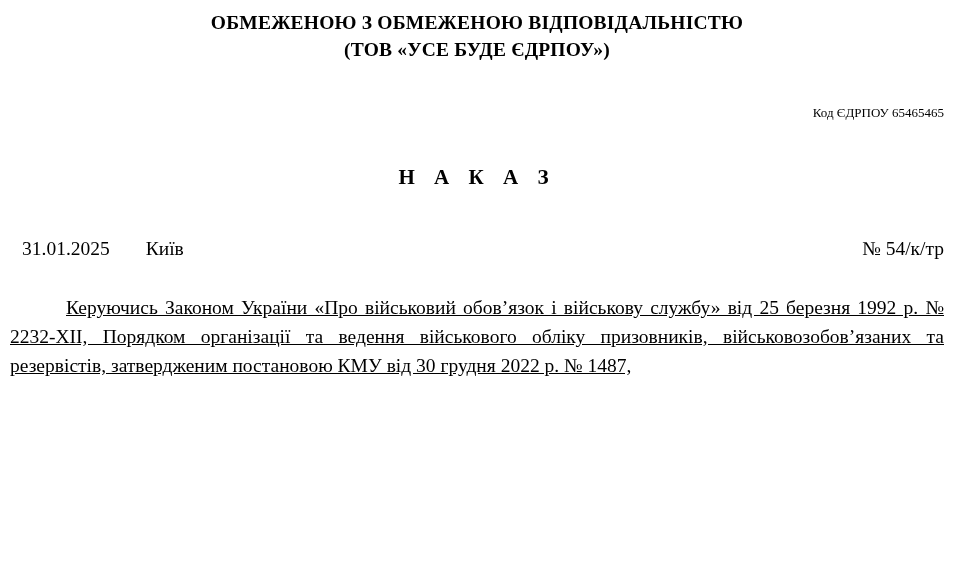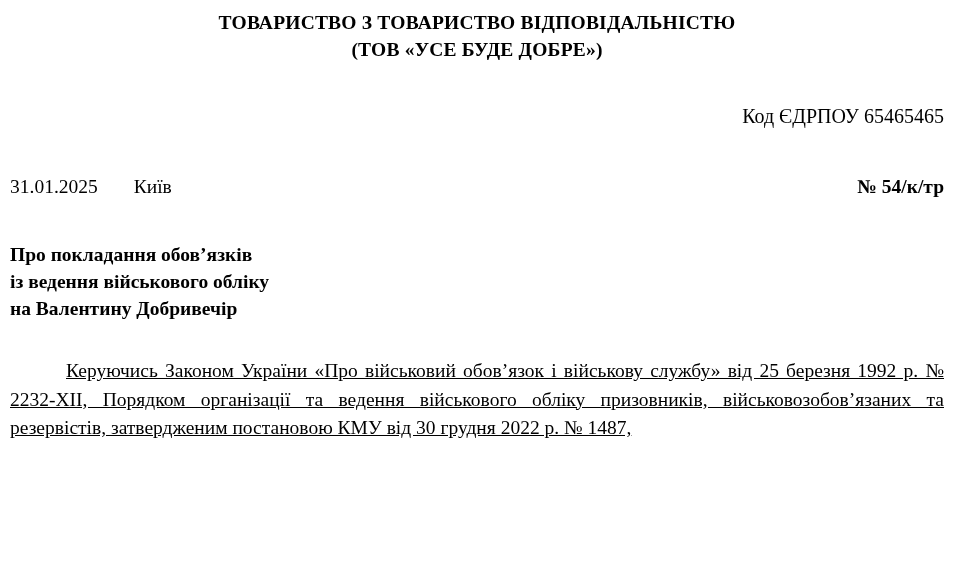--- a/index.html
+++ b/index.html
@@ -27,52 +27,52 @@
     font-size: 19.5px;
     line-height: 1.36;
     letter-spacing: 0.2px;
     margin-top: 10px;
   }
   .org-header div {
     white-space: nowrap;
   }
   .code-line {
     text-align: right;
-    font-size: 20px;
+    font-size: 13px;
     margin-top: 42px;
     padding-right: 2px;
   }
   .doc-title {
     text-align: center;
     font-weight: bold;
     font-size: 21px;
     letter-spacing: 7px;
     margin-top: 44px;
   }
   .meta-row {
     display: flex;
     align-items: baseline;
     justify-content: space-between;
     font-size: 19.5px;
     margin-top: 48px;
     padding: 0 2px;
+    margin-left: 12px;
   }
   .meta-row .meta-date {
     text-align: left;
     flex: 0 0 auto;
   }
   .meta-row .meta-city {
     text-align: left;
     flex: 1 1 auto;
     margin-left: 36px;
   }
   .meta-row .meta-number {
     text-align: center;
     flex: 0 0 auto;
-    font-weight: bold;
   }
   .subject {
     font-weight: bold;
     font-size: 19.5px;
     line-height: 1.38;
     margin-top: 44px;
     padding-left: 2px;
   }
   .subject div {
     white-space: nowrap;
@@ -87,34 +87,30 @@
     hyphens: none;
     text-decoration: underline;
   }
 </style>
 </head>
 <body>
 
 <div class="page">
 
   <div class="org-header">
-    <div>ТОВАРИСТВО З ТОВАРИСТВО ВІДПОВІДАЛЬНІСТЮ</div>
-    <div>(ТОВ «УСЕ БУДЕ ДОБРЕ»)</div>
+    <div>ОБМЕЖЕНОЮ З ОБМЕЖЕНОЮ ВІДПОВІДАЛЬНІСТЮ</div>
+    <div>(ТОВ «УСЕ БУДЕ ЄДРПОУ»)</div>
   </div>
 
   <div class="code-line">Код ЄДРПОУ 65465465</div>
 
+  <div class="doc-title">Н А К А З</div>
 
   <div class="meta-row">
     <div class="meta-date">31.01.2025</div>
     <div class="meta-city">Київ</div>
     <div class="meta-number">№ 54/к/тр</div>
   </div>
 
-  <div class="subject">
-    <div>Про покладання обов’язків</div>
-    <div>із ведення військового обліку</div>
-    <div>на Валентину Добривечір</div>
-  </div>
 
   <div class="body-text">Керуючись Законом України «Про військовий обов’язок і військову службу» від 25 березня 1992 р. № 2232-XII, Порядком організації та ведення військового обліку призовників, військовозобов’язаних та резервістів, затвердженим постановою КМУ від 30 грудня 2022 р. № 1487,</div>
 
 </div>
 
 </body></html>

